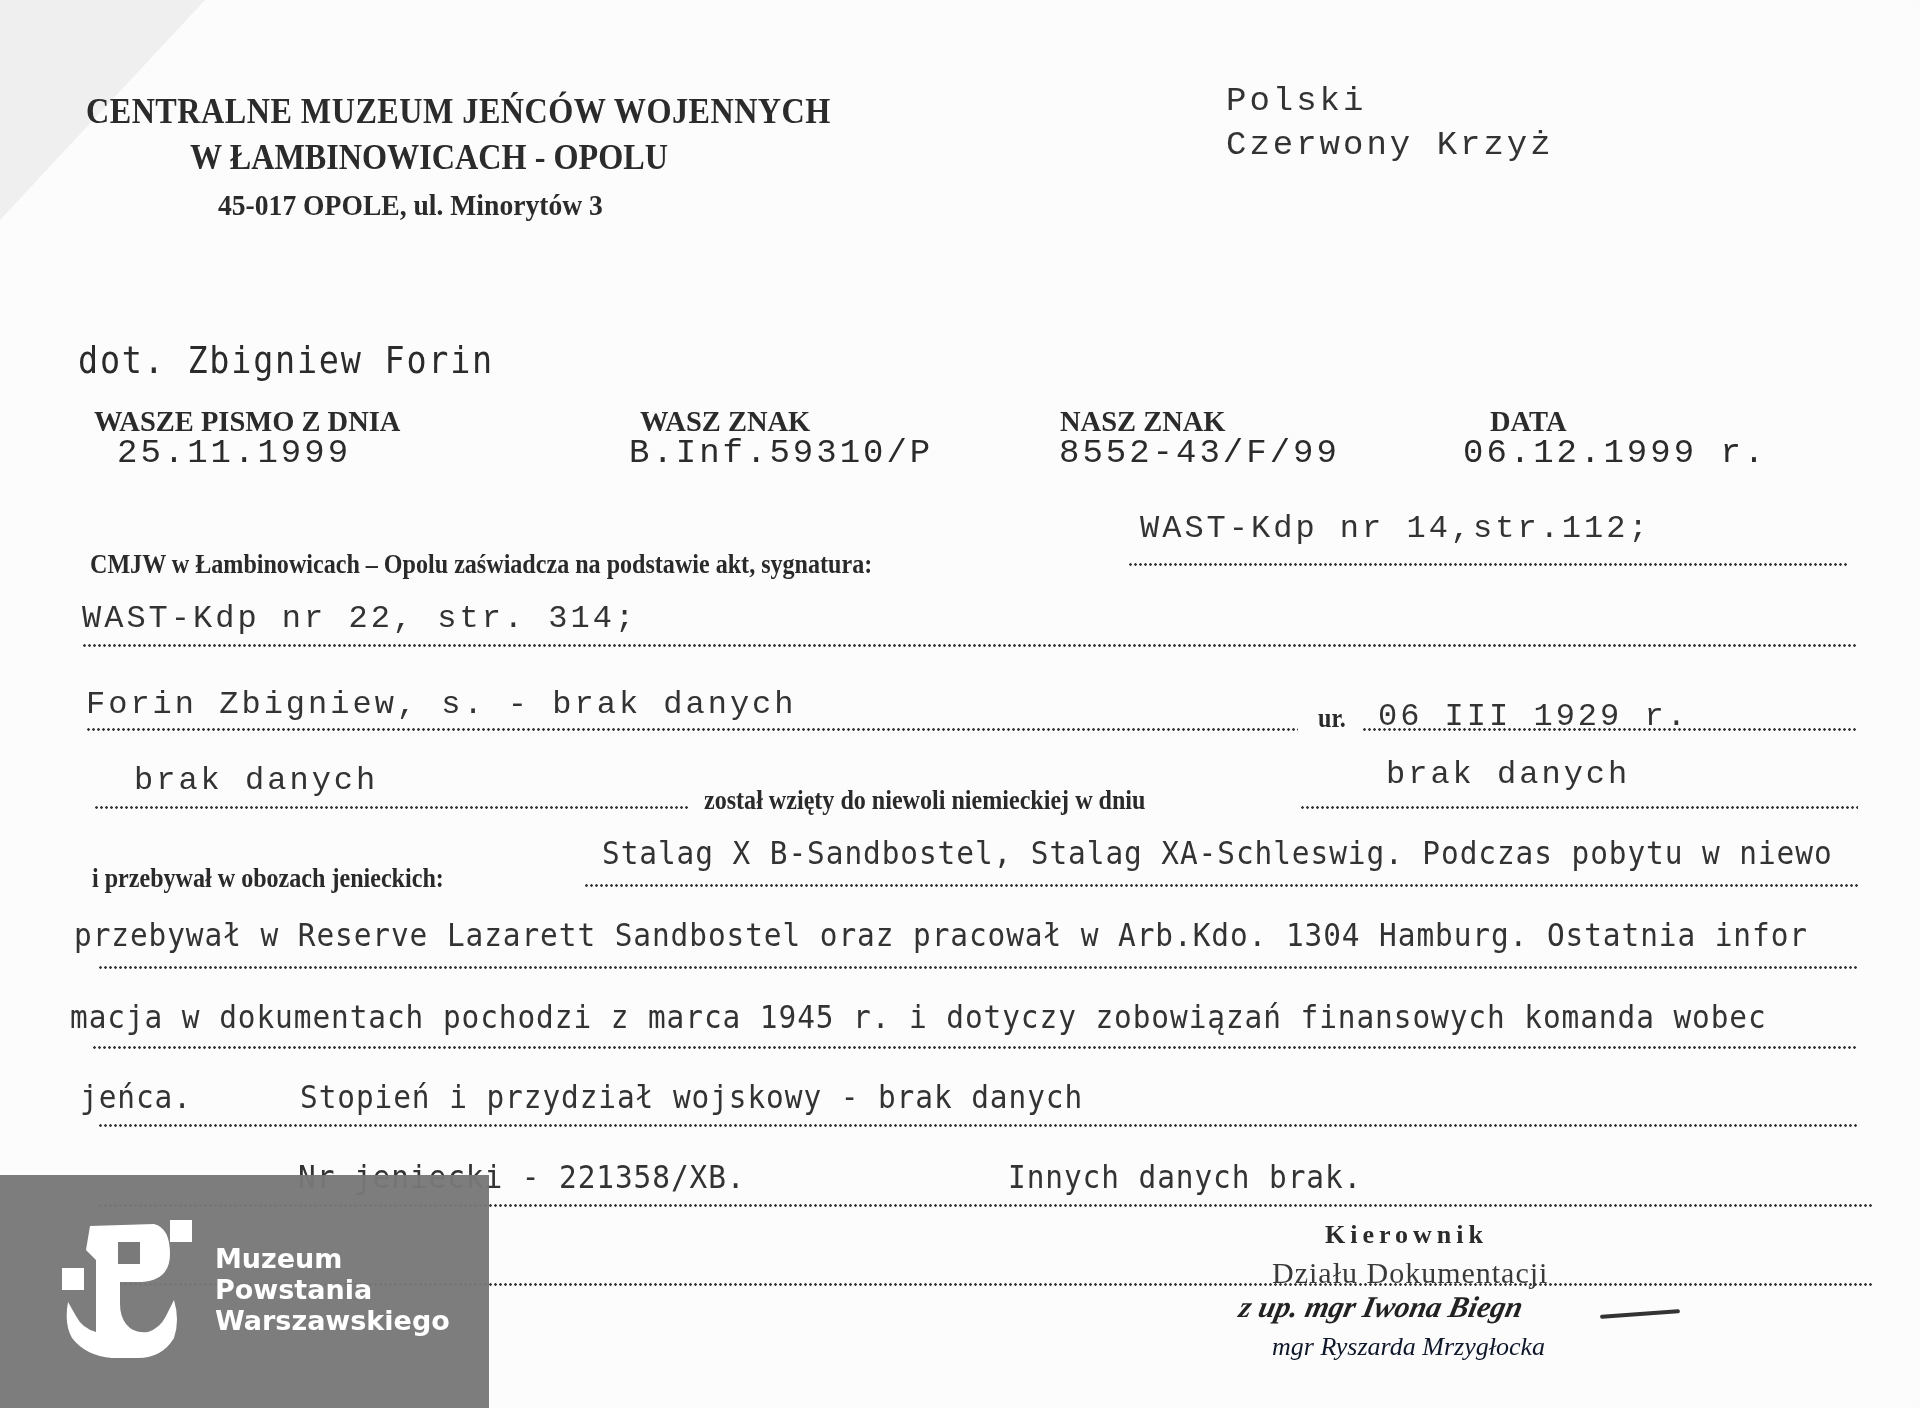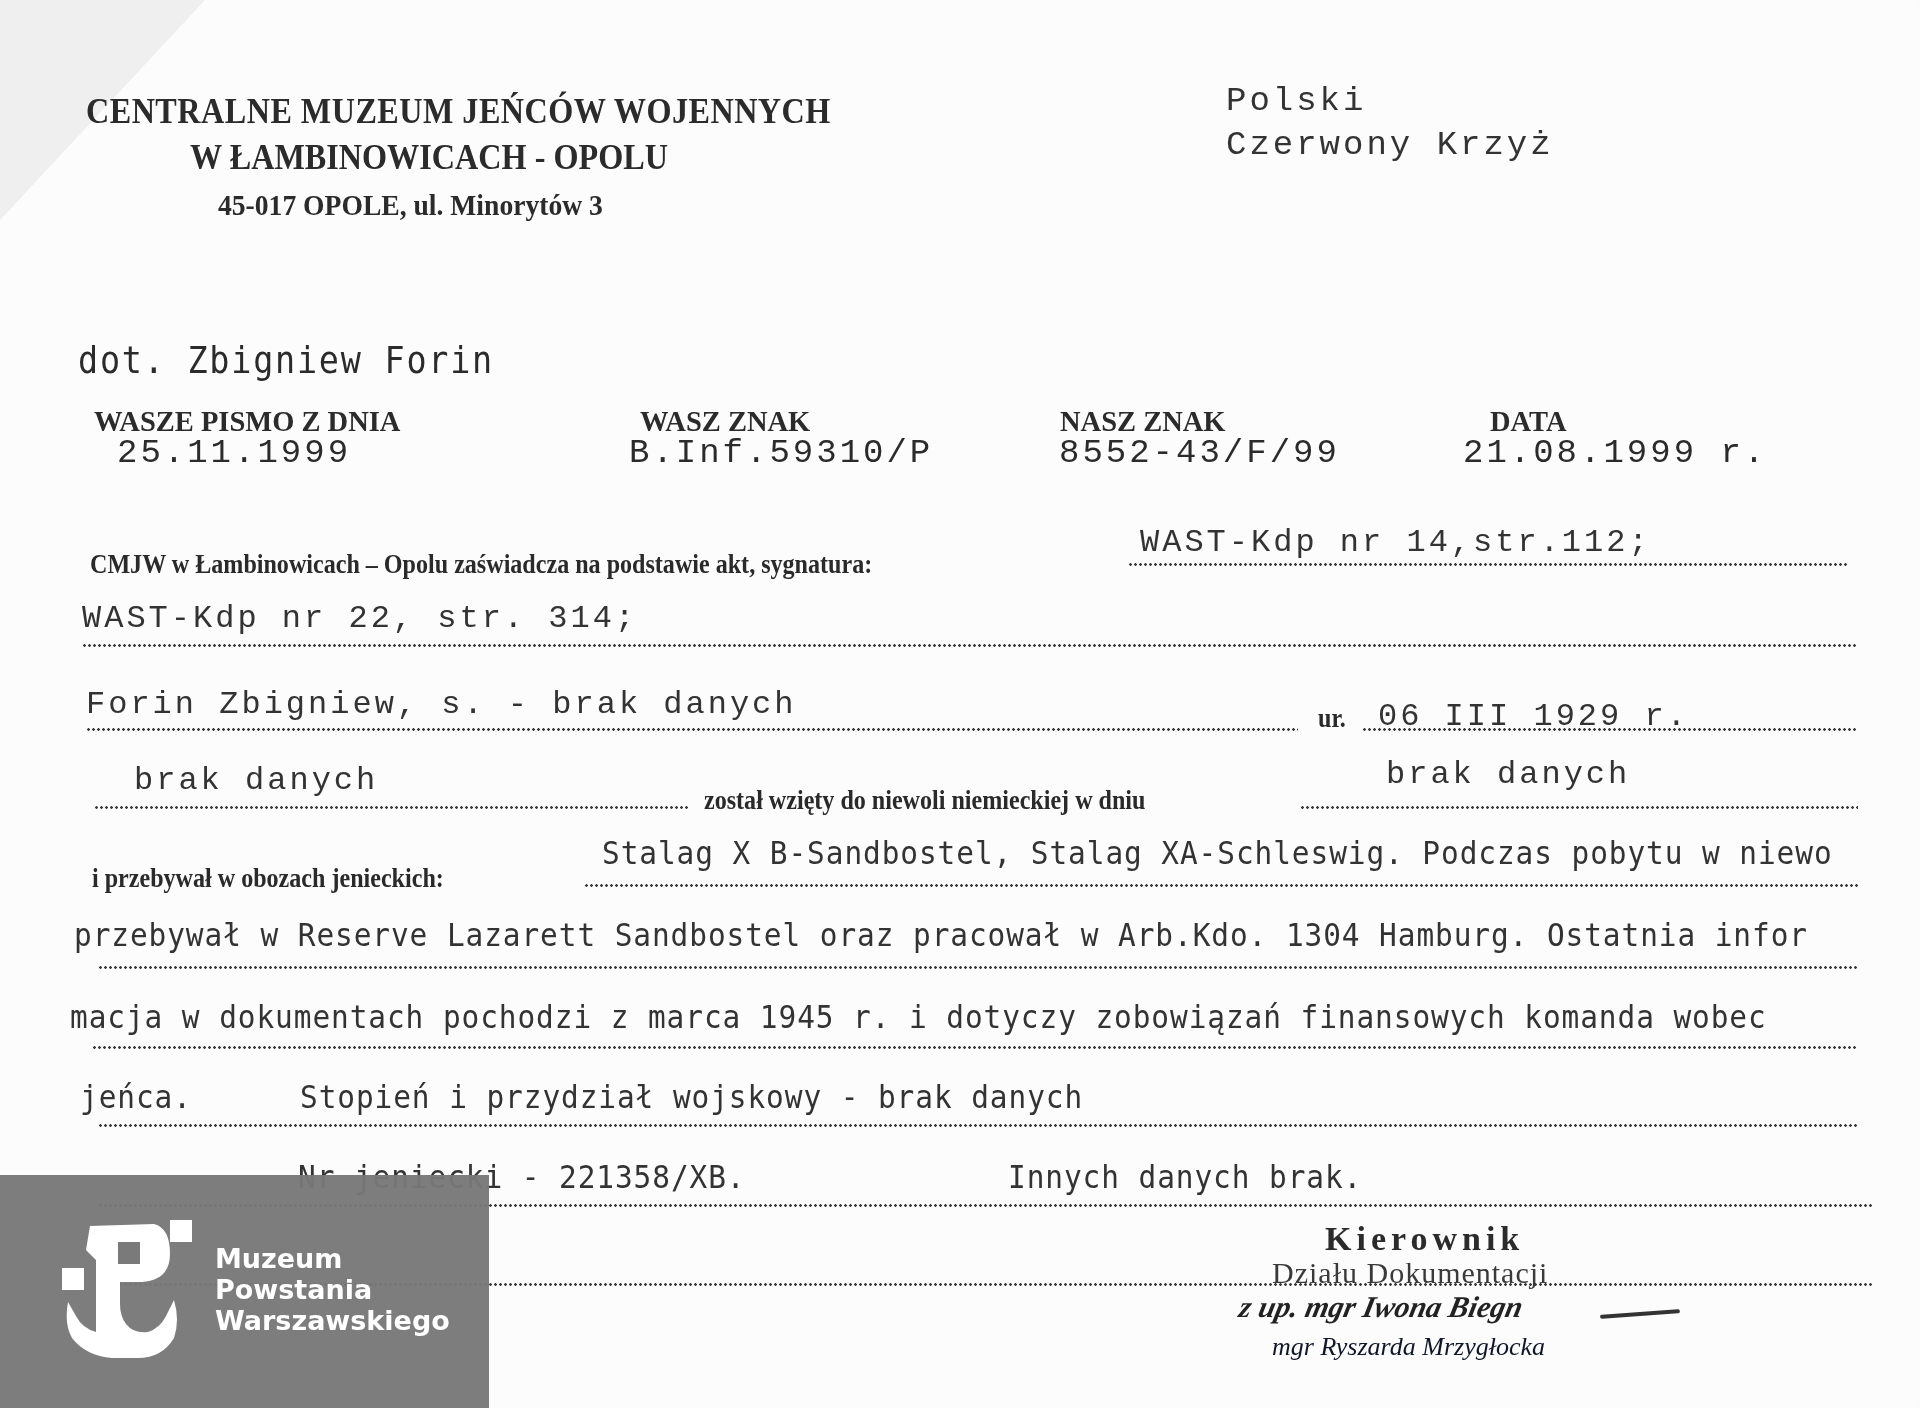--- a/index.html
+++ b/index.html
@@ -34,21 +34,21 @@
     .form-label { font-size: 28px; transform: scaleX(0.86); transform-origin: left; color: #2a2a2a; }
     .typed { font-size: 32px; letter-spacing: 3px; color: #333; }
     .typed-narrow { font-size: 32px; letter-spacing: 1px; color: #333; transform: scaleX(0.92); transform-origin: left; }
 
     .dots {
       position: absolute; height: 3px;
       background-image: radial-gradient(circle, #3a3a3a 45%, transparent 50%);
       background-size: 5px 3px; background-repeat: repeat-x;
     }
 
-    .sig-title { left: 1325px; top: 1220px; font-size: 34px; letter-spacing: 5px; }
+    .sig-title { left: 1325px; top: 1220px; font-size: 26px; letter-spacing: 5px; }
     .sig-dept { left: 1272px; top: 1256px; font-size: 30px; font-weight: normal; letter-spacing: 1px; color: #3a3a3a; }
     .sig-hand { left: 1240px; top: 1290px; font-size: 30px; font-style: italic; font-weight: bold; color: #222; transform: skewX(-12deg); }
     .sig-name { left: 1272px; top: 1332px; font-size: 26px; font-style: italic; font-weight: normal; color: #0f172a; }
     .sig-stroke { position: absolute; left: 1600px; top: 1312px; width: 80px; height: 4px; background: #333; border-radius: 3px; transform: rotate(-4deg); }
 
     .watermark {
       position: absolute; left: 0; top: 1175px; width: 489px; height: 233px;
       background: rgba(120,120,120,0.96);
     }
     .wm-logo { position: absolute; left: 62px; top: 45px; width: 130px; height: 140px; }
@@ -73,24 +73,24 @@
 
   <div class="abs narrow dot-line">dot. Zbigniew Forin</div>
 
   <div class="abs serif ref-label" style="left:94px">WASZE PISMO Z DNIA</div>
   <div class="abs mono ref-value" style="left:82px">25.11.1999</div>
   <div class="abs serif ref-label" style="left:640px">WASZ ZNAK</div>
   <div class="abs mono ref-value" style="left:594px">B.Inf.59310/P</div>
   <div class="abs serif ref-label" style="left:1060px">NASZ ZNAK</div>
   <div class="abs mono ref-value" style="left:1024px">8552-43/F/99</div>
   <div class="abs serif ref-label" style="left:1490px">DATA</div>
-  <div class="abs mono ref-value" style="left:1428px">21.08.1999 r.</div>
+  <div class="abs mono ref-value" style="left:1428px">06.12.1999 r.</div>
 
   <div class="abs serif form-label" style="left:90px; top:548px">CMJW w Łambinowicach – Opolu zaświadcza na podstawie akt, sygnatura:</div>
-  <div class="abs mono typed" style="left:1140px; top:524px">WAST-Kdp nr 14,str.112;</div>
+  <div class="abs mono typed" style="left:1140px; top:510px">WAST-Kdp nr 14,str.112;</div>
   <div class="dots" style="left:1128px; top:563px; width:720px"></div>
 
   <div class="abs mono typed" style="left:82px; top:600px">WAST-Kdp nr 22, str. 314;</div>
   <div class="dots" style="left:82px; top:644px; width:1776px"></div>
 
   <div class="abs mono typed" style="left:86px; top:686px">Forin Zbigniew, s. - brak danych</div>
   <div class="dots" style="left:86px; top:728px; width:1212px"></div>
   <div class="abs serif form-label" style="left:1318px; top:702px">ur.</div>
   <div class="abs mono typed" style="left:1378px; top:698px">06 III 1929 r.</div>
   <div class="dots" style="left:1362px; top:728px; width:496px"></div>

